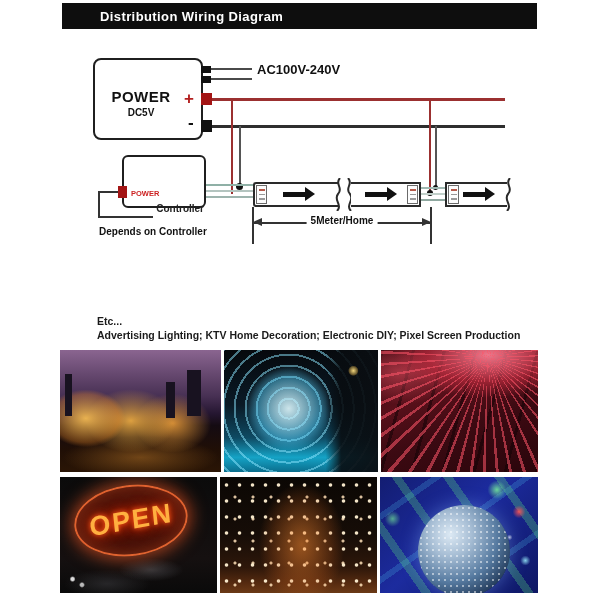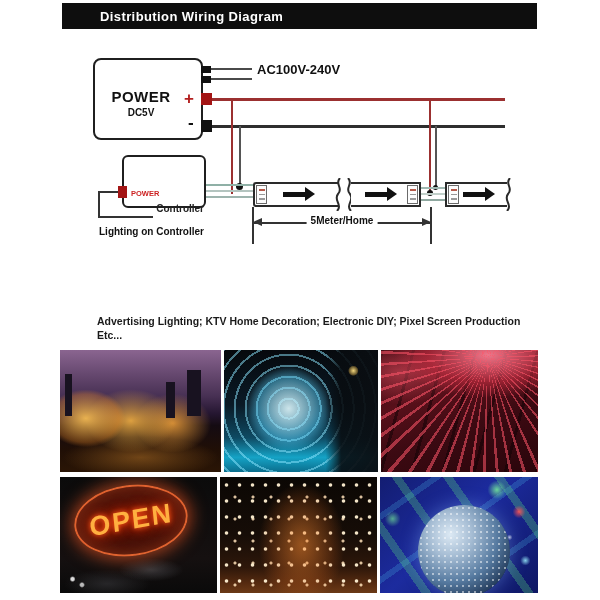--- a/index.html
+++ b/index.html
@@ -128,21 +128,21 @@
     <div class="term" style="left:118px;top:186px;width:9px;height:12px;background:#a31515;"></div>
     <div class="lbl" style="left:131px;top:189px;font-size:7.5px;color:#c22;">POWER</div>
 
     <div class="hline" style="left:206px;top:184px;width:50px;height:2px;background:#8fb0a6;"></div>
     <div class="hline" style="left:206px;top:190px;width:50px;height:2px;background:#b3c4bf;"></div>
     <div class="hline" style="left:206px;top:196px;width:50px;height:2px;background:#9db4ae;"></div>
 
     <div class="hline" style="left:98px;top:191px;width:20px;height:2px;background:#333;"></div>
     <div class="vline" style="left:98px;top:191px;width:2px;height:27px;background:#333;"></div>
     <div class="hline" style="left:98px;top:216px;width:55px;height:2px;background:#333;"></div>
-    <div class="lbl" style="left:99px;top:226px;font-size:10px;">Lighting on Controller</div>
+    <div class="lbl" style="left:99px;top:226px;font-size:10px;">Depends on Controller</div>
 
     <div class="strip" style="left:253px;top:182px;width:85px;height:25px;border-right:none;border-radius:3px 0 0 3px;"></div>
     <div class="conn" style="left:256px;top:185px;">
         <i class="r"></i>
         <i></i>
         <i></i>
       </div>
     <div class="s-arrow" style="left:283px;top:192px;"></div>
 
     <svg class="abs" style="left:331px;top:178px;" width="14" height="33" viewBox="0 0 14 33">
@@ -178,22 +178,22 @@
     <div class="vline" style="left:252px;top:207px;width:1.5px;height:37px;background:#333;"></div>
     <div class="vline" style="left:430px;top:207px;width:1.5px;height:37px;background:#333;"></div>
     <div class="hline" style="left:253px;top:222px;width:177px;height:1.5px;background:#333;"></div>
     <div class="dimhead" style="left:253px;top:218px;border-right:9px solid #333;border-top:4.5px solid transparent;border-bottom:4.5px solid transparent;"></div>
     <div class="dimhead" style="left:422px;top:218px;border-left:9px solid #333;border-top:4.5px solid transparent;border-bottom:4.5px solid transparent;"></div>
     <div class="lbl" style="left:342px;top:215px;transform:translateX(-50%);font-size:10px;background:#fff;padding:0 4px;">5Meter/Home</div>
   </div>
 
 
   <div class="abs" style="left:97px;top:314px;width:440px;font-size:10.5px;font-weight:bold;line-height:14px;color:#1a1a1a;">
+    <div>Etc...</div>
     <div>Advertising Lighting; KTV Home Decoration; Electronic DIY; Pixel Screen Production</div>
-    <div>Etc...</div>
   </div>
 
   <div class="photo p1" style="left:60px;top:350px;width:161px;height:122px;">
     <div class="tower" style="left:79%;top:16%;width:14px;height:46px;"></div>
     <div class="tower" style="left:66%;top:26%;width:9px;height:36px;"></div>
     <div class="tower" style="left:3%;top:20%;width:7px;height:42px;"></div>
   </div>
   <div class="photo p2" style="left:224px;top:350px;width:154px;height:122px;"></div>
   <div class="photo p3" style="left:381px;top:350px;width:157px;height:122px;"></div>
 

